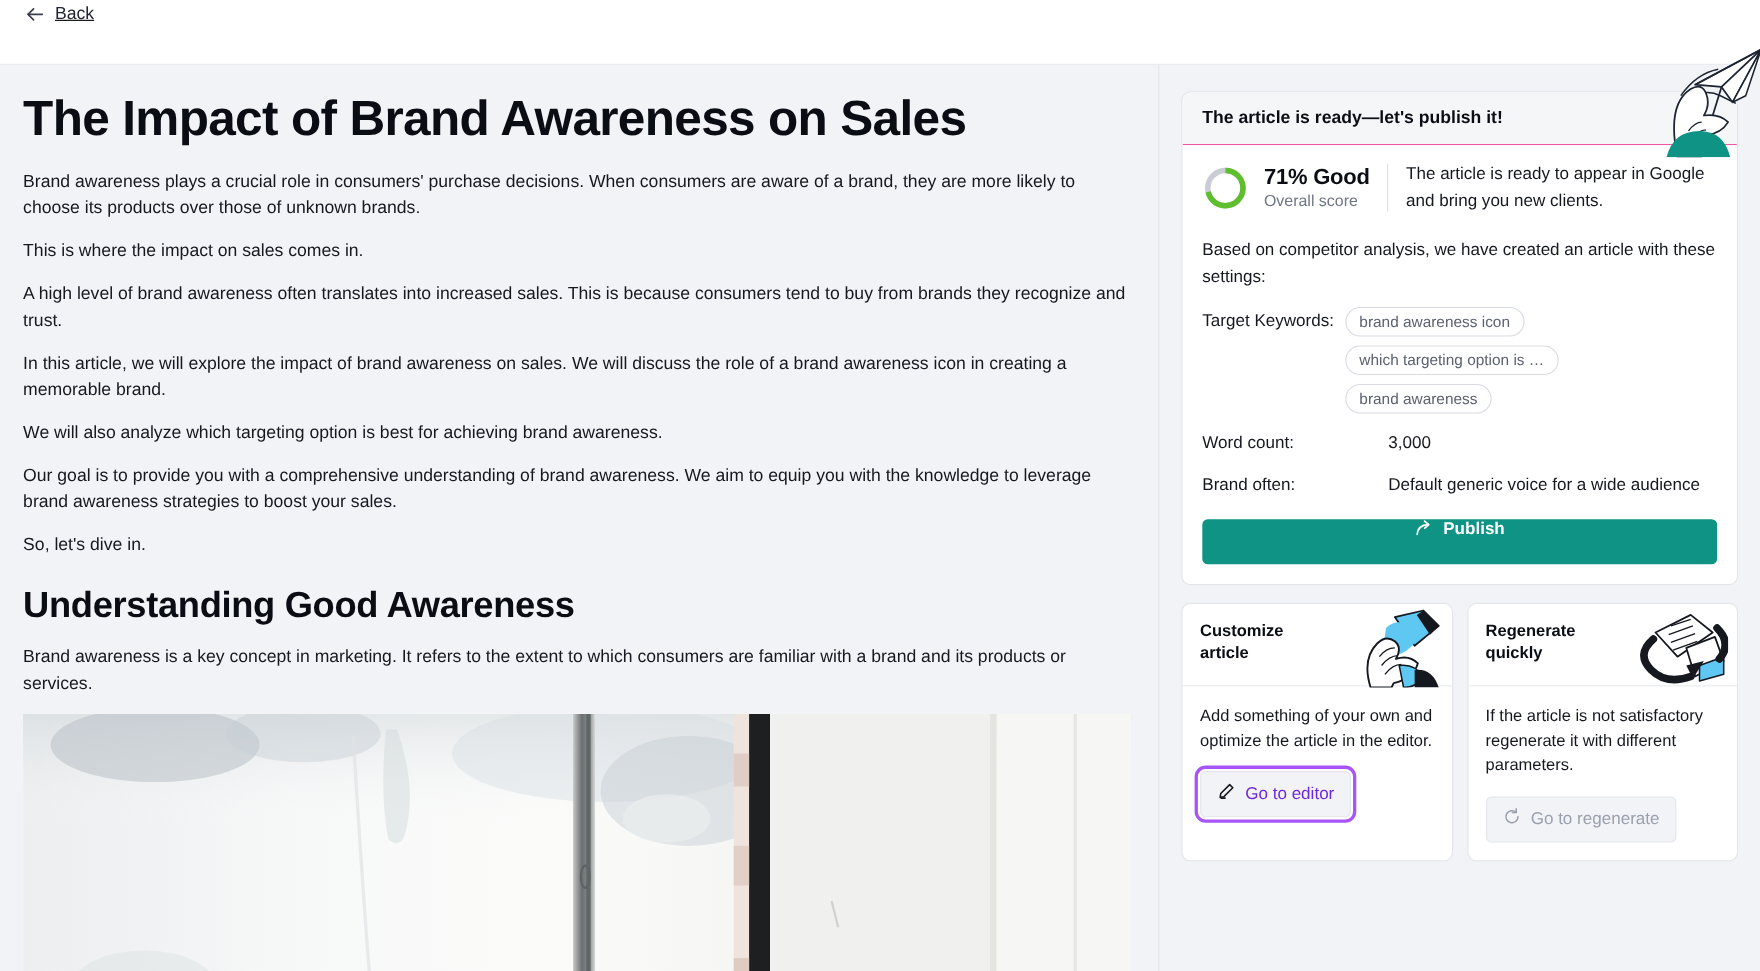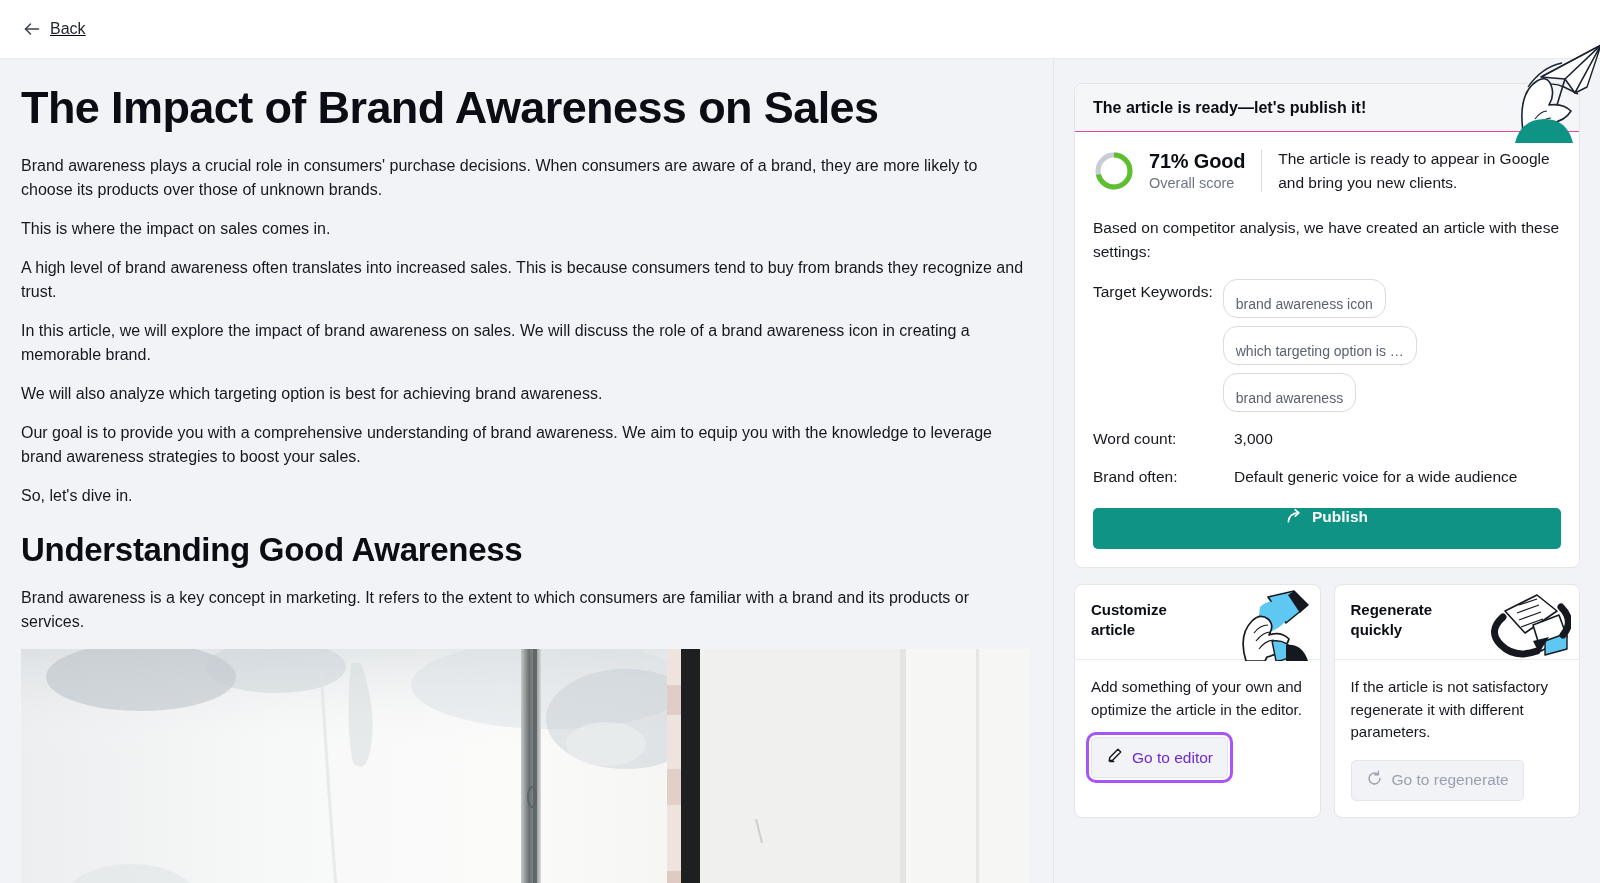--- a/index.html
+++ b/index.html
@@ -8,21 +8,21 @@
     font-family: "Liberation Sans", sans-serif;
     background: #ffffff;
     overflow: hidden;
   }
   .app { width: 1600px; height: 883px; display: flex; flex-direction: column; }
 
   
   .topbar {
     height: 59px; min-height: 59px;
     background: #ffffff;
-    display: flex; align-items: center;
+    display: flex; align-items: flex-start;
     padding-left: 21px;
     border-bottom: 1px solid #e8eaee;
     text-decoration: underline;
   }
   .back-btn {
     display: flex; align-items: center; gap: 9px;
     cursor: pointer; background: none; border: none;
     font-family: "Liberation Sans", sans-serif;
     font-size: 16px; color: #222531; padding: 4px 2px;
   }
@@ -104,27 +104,27 @@
 
   .settings-lead {
     font-size: 15.5px; line-height: 1.5; color: #16181f;
     margin-top: 22px;
   }
   .kw-row { display: flex; margin-top: 16px; }
   .kw-label { font-size: 15.5px; color: #16181f; white-space: nowrap; padding-top: 4px; }
   .kw-tags { display: flex; flex-direction: column; align-items: flex-start; gap: 8px; margin-left: 10px; }
   .kw-tag {
     border: 1px solid #d8dbe2; border-radius: 14px;
-    padding: 16px 12px 5px 12px;
+    padding: 4px 12px 5px 12px;
     font-size: 14px; color: #5c6170;
     background: #fff; white-space: nowrap;
   }
   .meta-row { display: flex; margin-top: 15px; font-size: 15.5px; line-height: 1.5; color: #16181f; }
   .meta-key { width: 141px; flex: none; }
-  .meta-val { flex: 1; }
+  .meta-val { flex: 1; margin-left: 28px; }
 
   .publish-btn {
     margin-top: 20px;
     width: 100%; height: 41px;
     background: #0e9384; border: none; border-radius: 5px;
     color: #ffffff; font-size: 15.5px; font-weight: 600;
     font-family: "Liberation Sans", sans-serif;
     display: flex; align-items: flex-start; justify-content: center; gap: 9px;
     cursor: pointer;
   }

